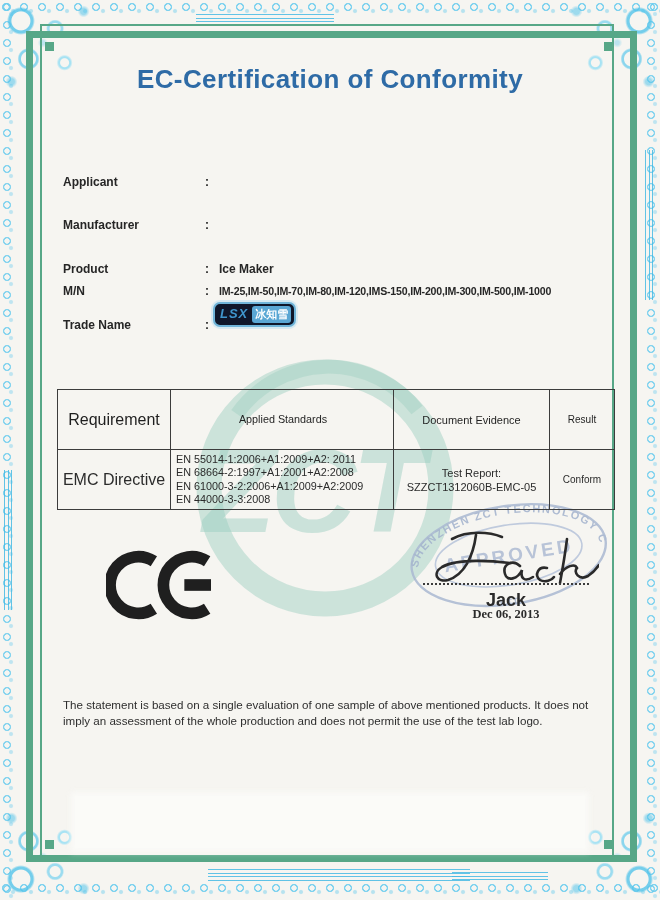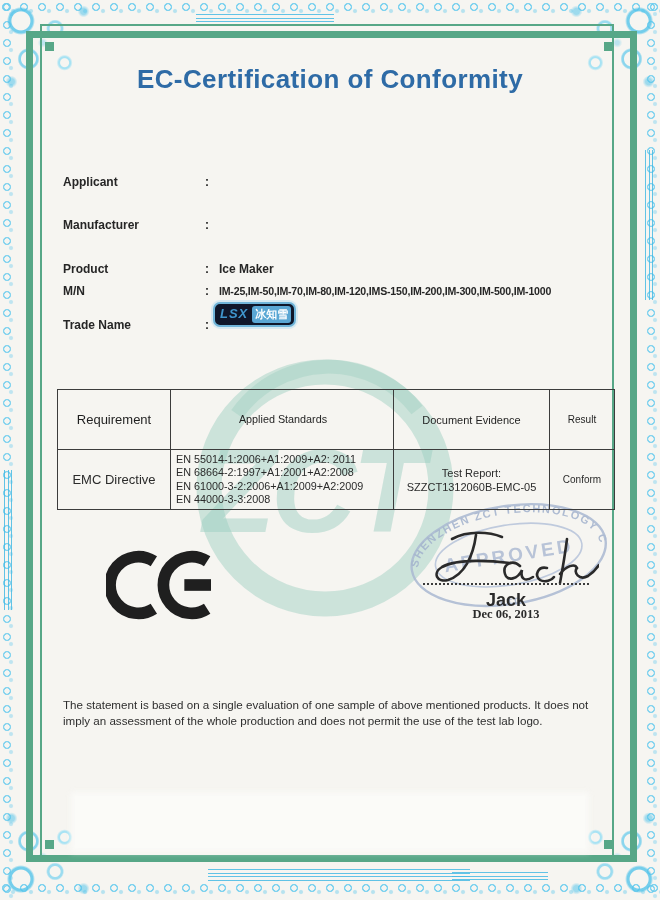--- a/index.html
+++ b/index.html
@@ -70,21 +70,21 @@
     box-shadow:0 0 0 2px rgba(160,215,240,.35);
   }
   .badge .lat{font-size:13px;font-weight:bold;font-style:italic;color:#3f96cc;letter-spacing:1px;padding:0 2px;}
   .badge .chi{font-size:11px;color:#fff;background:#5aa7d4;border-radius:3px;padding:1px 3px;margin-left:2px;font-weight:bold;}
   
   .cert-table{
     position:absolute;left:57px;top:389px;z-index:3;border-collapse:collapse;
   }
   .cert-table td{border:1px solid #3c3c3c;background:transparent;}
   .th-cell{height:22px;text-align:center;font-size:11.5px;color:#1f1f1f;}
-  .td-req{width:110px;text-align:center;font-size:13px;height:57px;}
+  .td-req{width:110px;text-align:center;font-size:16px;height:57px;}
   .td-std{width:214px;font-size:10.8px;line-height:13.5px;padding:2px 3px 2px 5px;}
   .td-evi{width:153px;text-align:center;font-size:11px;line-height:14px;}
   .td-res{width:62px;text-align:center;font-size:10px;}
   
   .ce{position:absolute;left:106px;top:549px;z-index:3;}
   
   .stamp{position:absolute;left:403px;top:496px;z-index:2;transform:rotate(-9deg);opacity:.85;}
   .sig{position:absolute;left:424px;top:523px;z-index:3;}
   .dotline{position:absolute;left:423px;top:583px;width:166px;border-bottom:2px dotted #3c3c3c;z-index:3;}
   .sig-name{position:absolute;left:423px;top:590px;width:166px;text-align:center;font-size:18px;font-weight:bold;z-index:3;}

